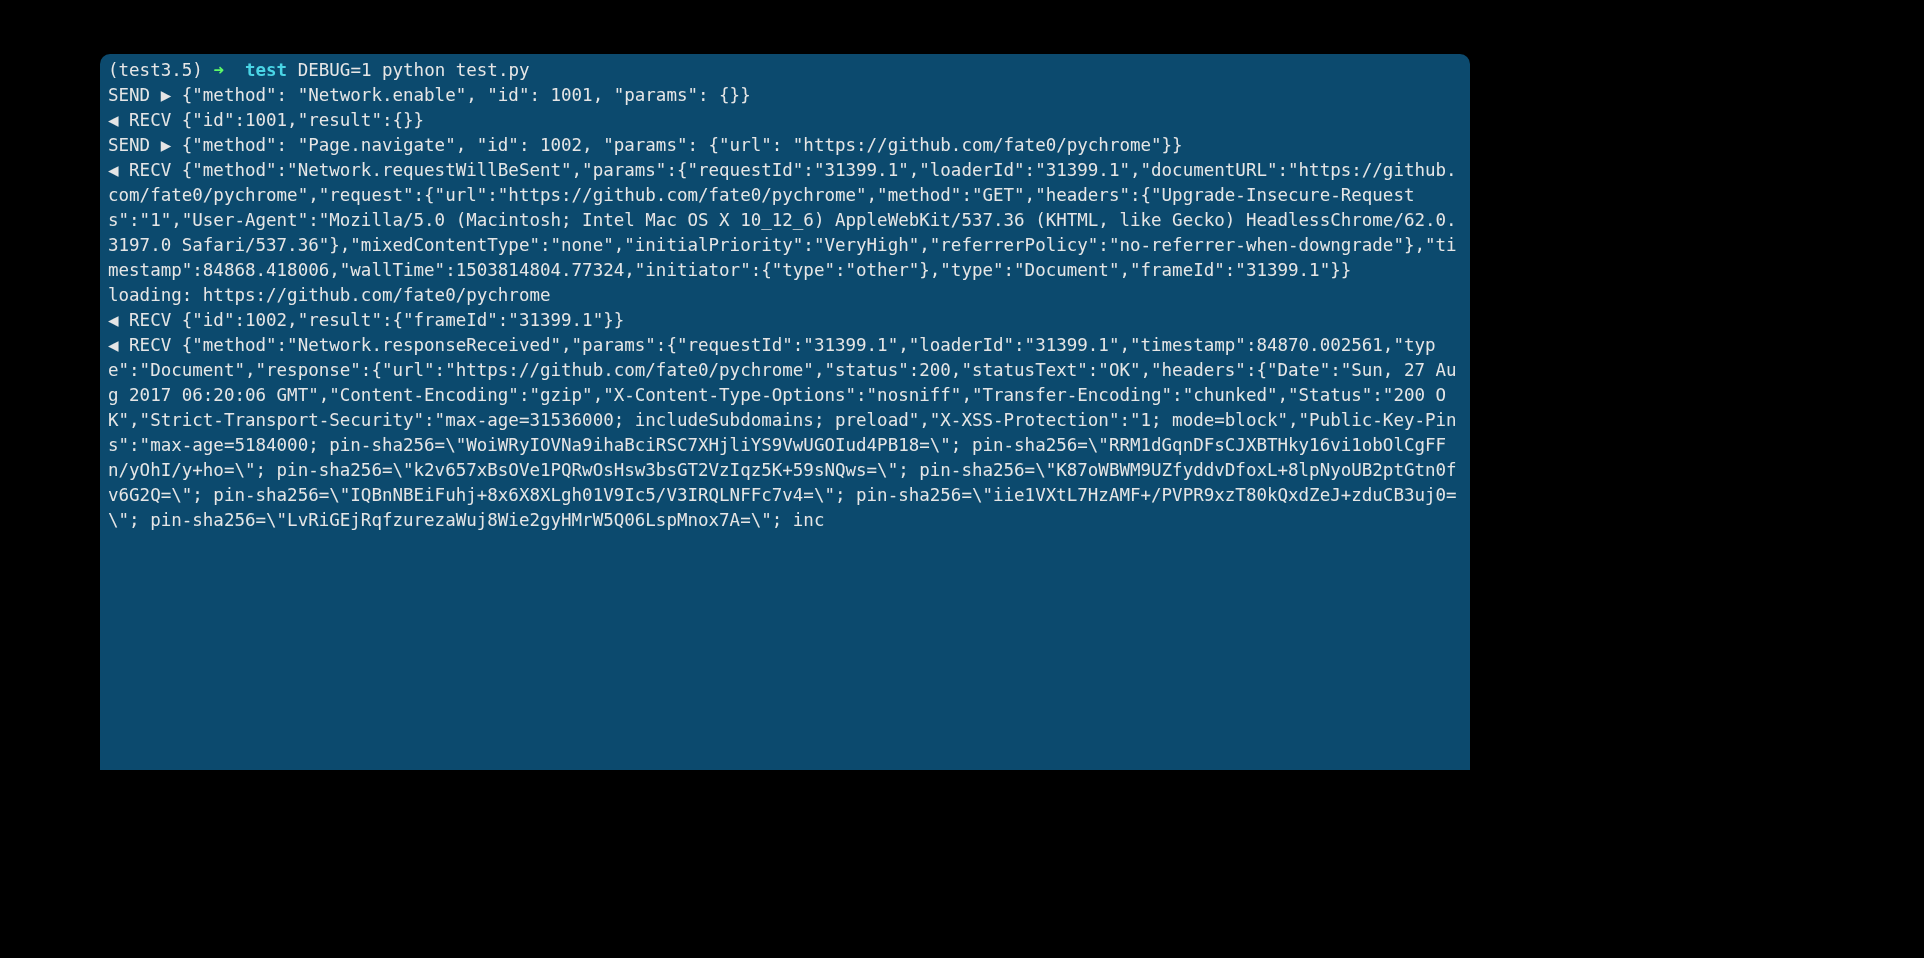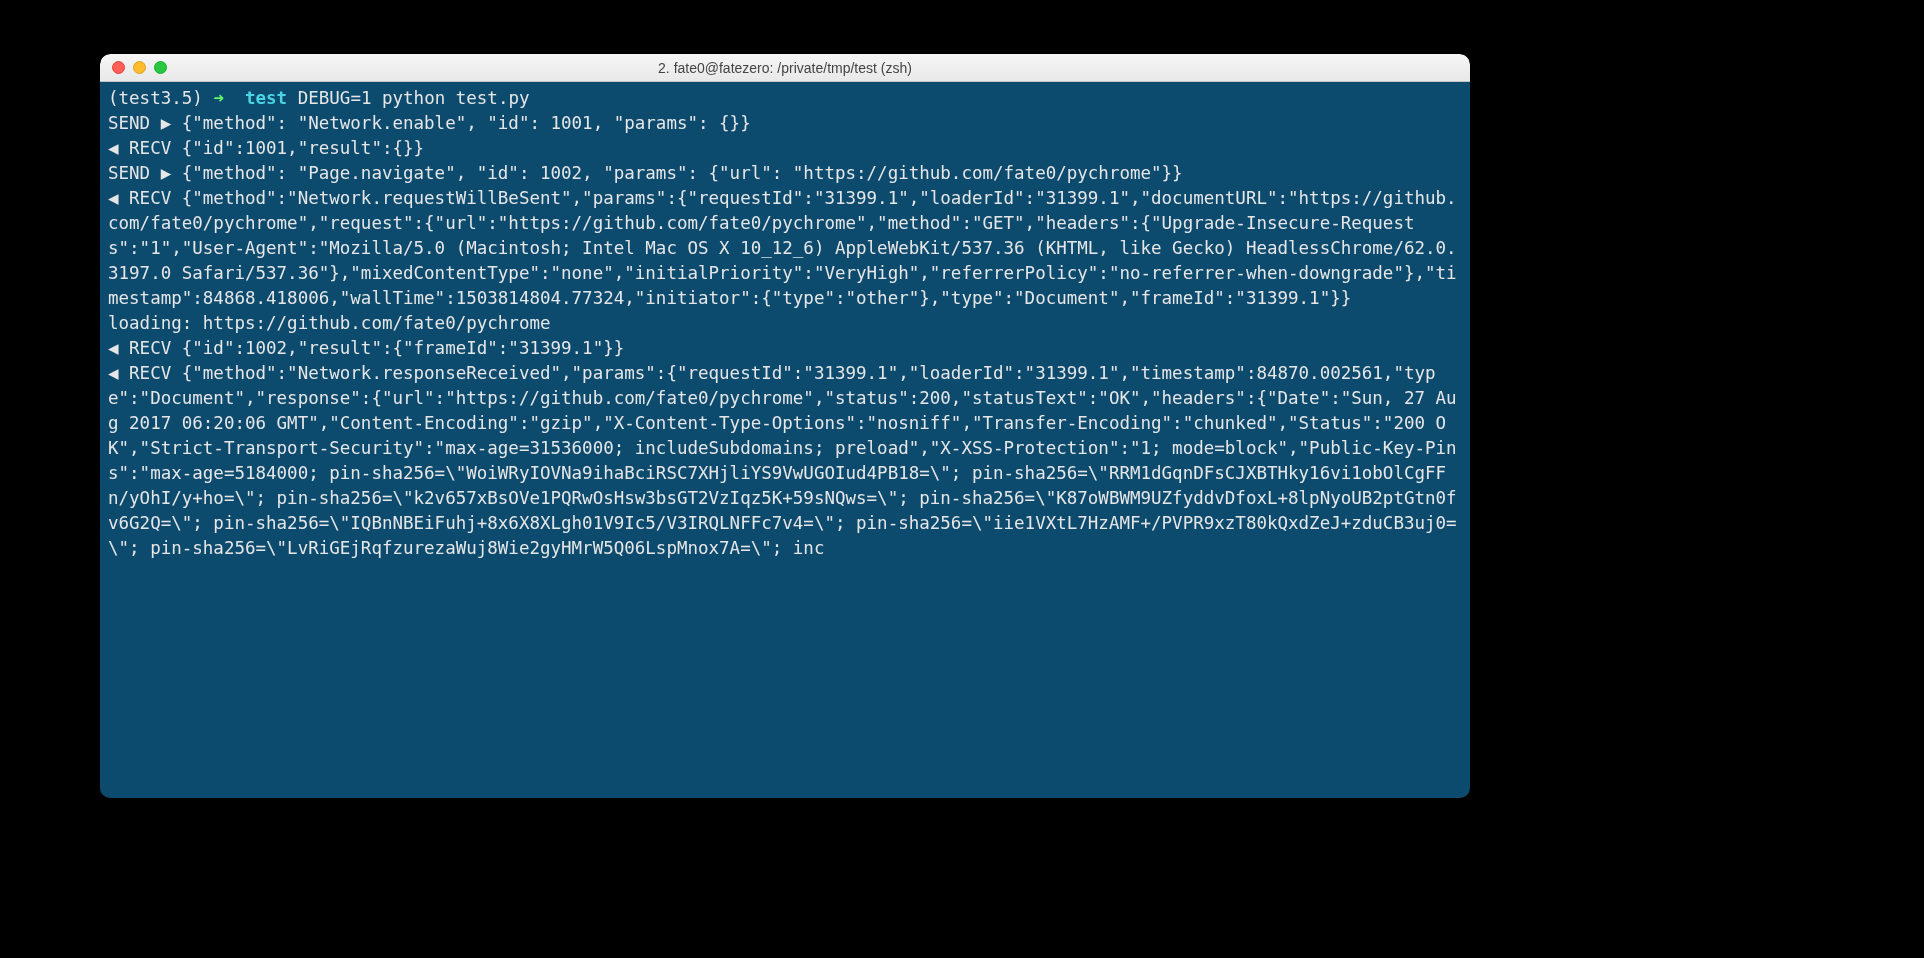--- a/index.html
+++ b/index.html
@@ -69,28 +69,20 @@
     .venv  { color: #e6e6e6; }
     .arrow { color: #5ff967; font-weight: bold; }
     .dir   { color: #4ad5e6; font-weight: bold; }
     .cmd   { color: #e6e6e6; }
     .plain { color: #e6e6e6; }
   </style>
 </head>
 <body>
 
 <div class="window">
-  <div class="titlebar">
-    <div class="traffic-lights">
-      <div class="traffic-light tl-close"></div>
-      <div class="traffic-light tl-min"></div>
-      <div class="traffic-light tl-max"></div>
-    </div>
-    <div class="title">2. fate0@fatezero: /private/tmp/test (zsh)</div>
-  </div>
   <div class="terminal-body"><span class="venv">(test3.5)</span> <span class="arrow">➜</span>  <span class="dir">test</span> <span class="cmd">DEBUG=1 python test.py</span>
 <span class="plain">SEND ▶ {"method": "Network.enable", "id": 1001, "params": {}}</span>
 <span class="plain">◀ RECV {"id":1001,"result":{}}</span>
 <span class="plain">SEND ▶ {"method": "Page.navigate", "id": 1002, "params": {"url": "https://github.com/fate0/pychrome"}}</span>
 <span class="plain">◀ RECV {"method":"Network.requestWillBeSent","params":{"requestId":"31399.1","loaderId":"31399.1","documentURL":"https://github.com/fate0/pychrome","request":{"url":"https://github.com/fate0/pychrome","method":"GET","headers":{"Upgrade-Insecure-Requests":"1","User-Agent":"Mozilla/5.0 (Macintosh; Intel Mac OS X 10_12_6) AppleWebKit/537.36 (KHTML, like Gecko) HeadlessChrome/62.0.3197.0 Safari/537.36"},"mixedContentType":"none","initialPriority":"VeryHigh","referrerPolicy":"no-referrer-when-downgrade"},"timestamp":84868.418006,"wallTime":1503814804.77324,"initiator":{"type":"other"},"type":"Document","frameId":"31399.1"}}</span>
 <span class="plain">loading: https://github.com/fate0/pychrome</span>
 <span class="plain">◀ RECV {"id":1002,"result":{"frameId":"31399.1"}}</span>
 <span class="plain">◀ RECV {"method":"Network.responseReceived","params":{"requestId":"31399.1","loaderId":"31399.1","timestamp":84870.002561,"type":"Document","response":{"url":"https://github.com/fate0/pychrome","status":200,"statusText":"OK","headers":{"Date":"Sun, 27 Aug 2017 06:20:06 GMT","Content-Encoding":"gzip","X-Content-Type-Options":"nosniff","Transfer-Encoding":"chunked","Status":"200 OK","Strict-Transport-Security":"max-age=31536000; includeSubdomains; preload","X-XSS-Protection":"1; mode=block","Public-Key-Pins":"max-age=5184000; pin-sha256=\"WoiWRyIOVNa9ihaBciRSC7XHjliYS9VwUGOIud4PB18=\"; pin-sha256=\"RRM1dGqnDFsCJXBTHky16vi1obOlCgFFn/yOhI/y+ho=\"; pin-sha256=\"k2v657xBsOVe1PQRwOsHsw3bsGT2VzIqz5K+59sNQws=\"; pin-sha256=\"K87oWBWM9UZfyddvDfoxL+8lpNyoUB2ptGtn0fv6G2Q=\"; pin-sha256=\"IQBnNBEiFuhj+8x6X8XLgh01V9Ic5/V3IRQLNFFc7v4=\"; pin-sha256=\"iie1VXtL7HzAMF+/PVPR9xzT80kQxdZeJ+zduCB3uj0=\"; pin-sha256=\"LvRiGEjRqfzurezaWuj8Wie2gyHMrW5Q06LspMnox7A=\"; inc</span></div>
 </div>
 

